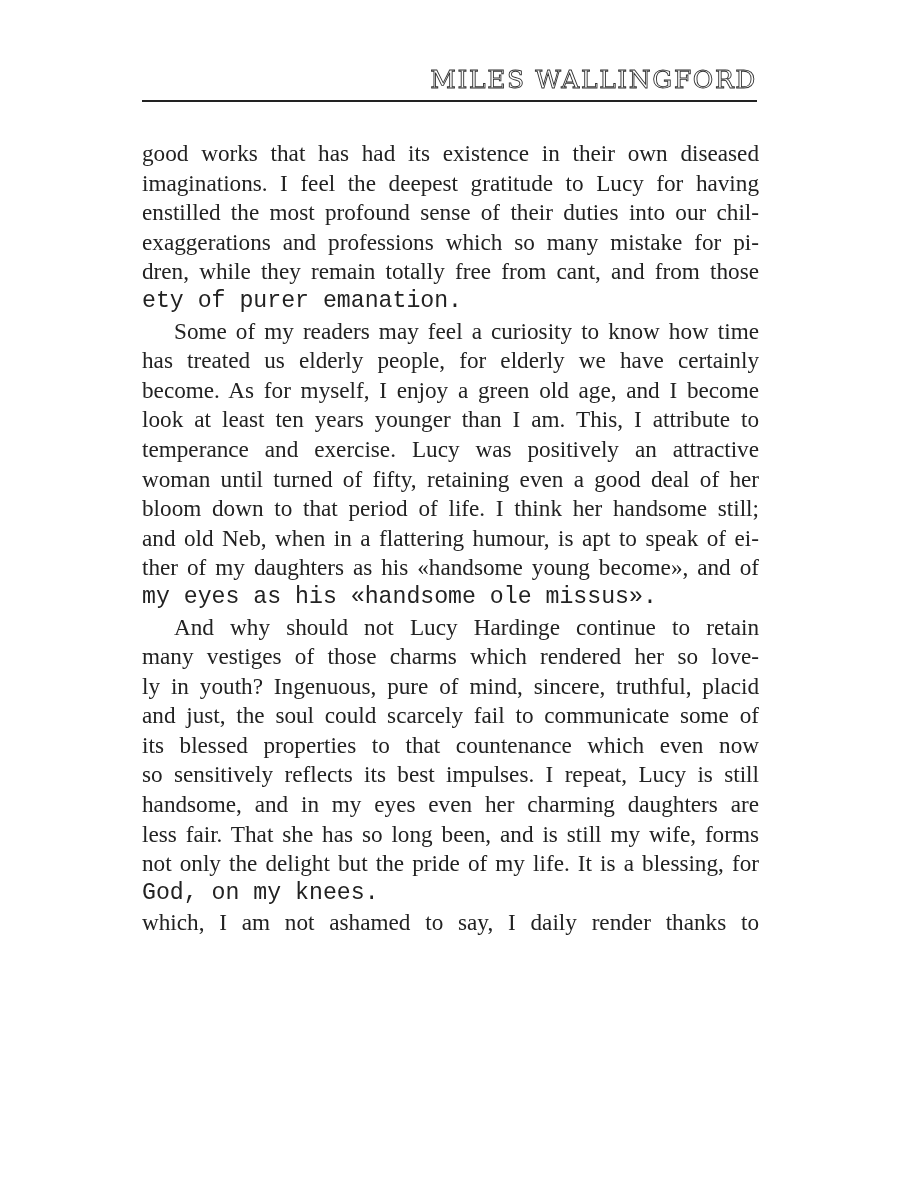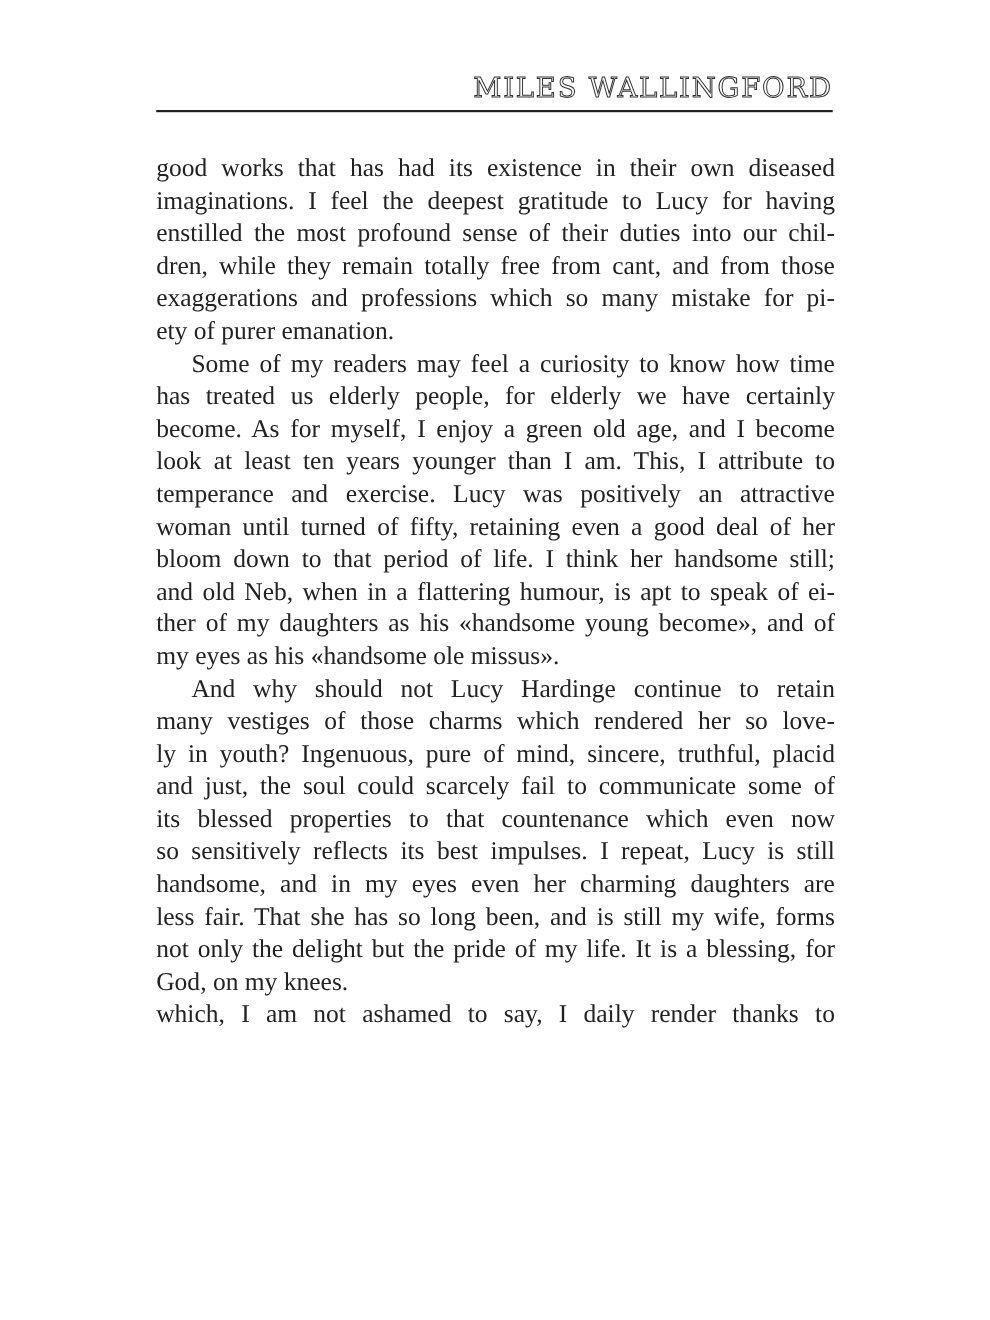--- a/index.html
+++ b/index.html
@@ -18,37 +18,37 @@
     position: absolute; left: 142px; top: 100px; width: 615px; height: 2px;
     background: #222222;
   }
   .text-block {
     position: absolute; left: 142px; top: 139px; width: 617px;
     font-family: "Liberation Serif", serif;
     font-size: 23.2px; line-height: 29.6px;
     color: #222222;
   }
   .line { display: block; white-space: nowrap; text-align: justify; text-align-last: justify; height: 29.6px; }
-  .line.last { text-align-last: left; }
+  .line.last { text-align-last: left; font-family: Liberation Mono, monospace; }
   .line.indent { padding-left: 32px; }
 </style>
 </head>
 <body>
 
 <div class="page">
   <div class="running-head">MILES WALLINGFORD</div>
   <div class="head-rule"></div>
 
   <div class="text-block">
     <div>
       <span class="line">good works that has had its existence in their own diseased</span>
       <span class="line">imaginations. I feel the deepest gratitude to Lucy for having</span>
       <span class="line">enstilled the most profound sense of their duties into our chil-</span>
+      <span class="line">exaggerations and professions which so many mistake for pi-</span>
       <span class="line">dren, while they remain totally free from cant, and from those</span>
-      <span class="line">exaggerations and professions which so many mistake for pi-</span>
       <span class="line last">ety of purer emanation.</span>
     </div>
     <div>
       <span class="line indent">Some of my readers may feel a curiosity to know how time</span>
       <span class="line">has treated us elderly people, for elderly we have certainly</span>
       <span class="line">become. As for myself, I enjoy a green old age, and I become</span>
       <span class="line">look at least ten years younger than I am. This, I attribute to</span>
       <span class="line">temperance and exercise. Lucy was positively an attractive</span>
       <span class="line">woman until turned of fifty, retaining even a good deal of her</span>
       <span class="line">bloom down to that period of life. I think her handsome still;</span>

